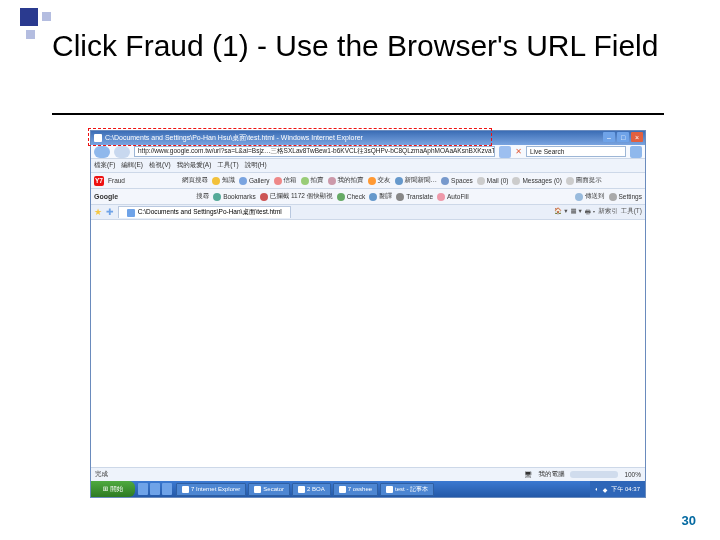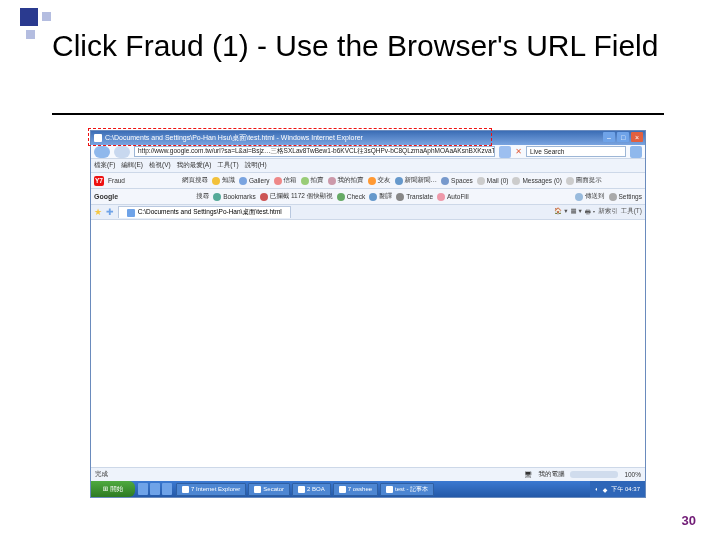--- a/index.html
+++ b/index.html
@@ -39,21 +39,21 @@
   .bs-status .sp { margin-left: auto; display: flex; gap: 6px; align-items: center; }
   .bs-status .zoom { width: 48px; height: 7px; background: #d0dced; border-radius: 3px; }
   .taskbar { height: 16px; background: linear-gradient(#3b79d1,#2459a8); display: flex; align-items: center; padding: 0 0; font-size: 6.5px; color: #fff; }
   .taskbar .start { height: 16px; width: 44px; background: linear-gradient(#4faa3f,#2d7a22); display: flex; align-items: center; justify-content: center; gap: 2px; border-radius: 0 6px 6px 0; }
   .taskbar .ql { display: flex; gap: 2px; margin-left: 3px; }
   .taskbar .ql span { width: 10px; height: 12px; background: #6fa3e8; border-radius: 1px; }
   .taskbar .apps { display: flex; gap: 2px; margin-left: 4px; }
   .taskbar .apps .app { height: 13px; padding: 0 5px; background: #4d86d2; border: 1px solid #2e5fa3; border-radius: 1px; display: flex; align-items: center; gap: 2px; font-size: 6px; white-space: nowrap; }
   .taskbar .apps .app .ai { width: 7px; height: 7px; background: #fff; border-radius: 1px; }
   .taskbar .tray { margin-left: auto; height: 16px; background: #2e66b8; padding: 0 5px; display: flex; align-items: center; gap: 4px; font-size: 6px; }
-  .page-num { position: absolute; right: 24px; bottom: 12px; font-size: 13px; font-weight: bold; color: #701a75; }
+  .page-num { position: absolute; right: 24px; bottom: 12px; font-size: 13px; font-weight: bold; color: #0369a1; }
 </style>
 </head>
 <body>
 
 <div class="slide">
   <div class="accent">
     <div class="sq s1"></div>
       <div class="sq s2"></div>
       <div class="sq s3"></div>
   </div>

